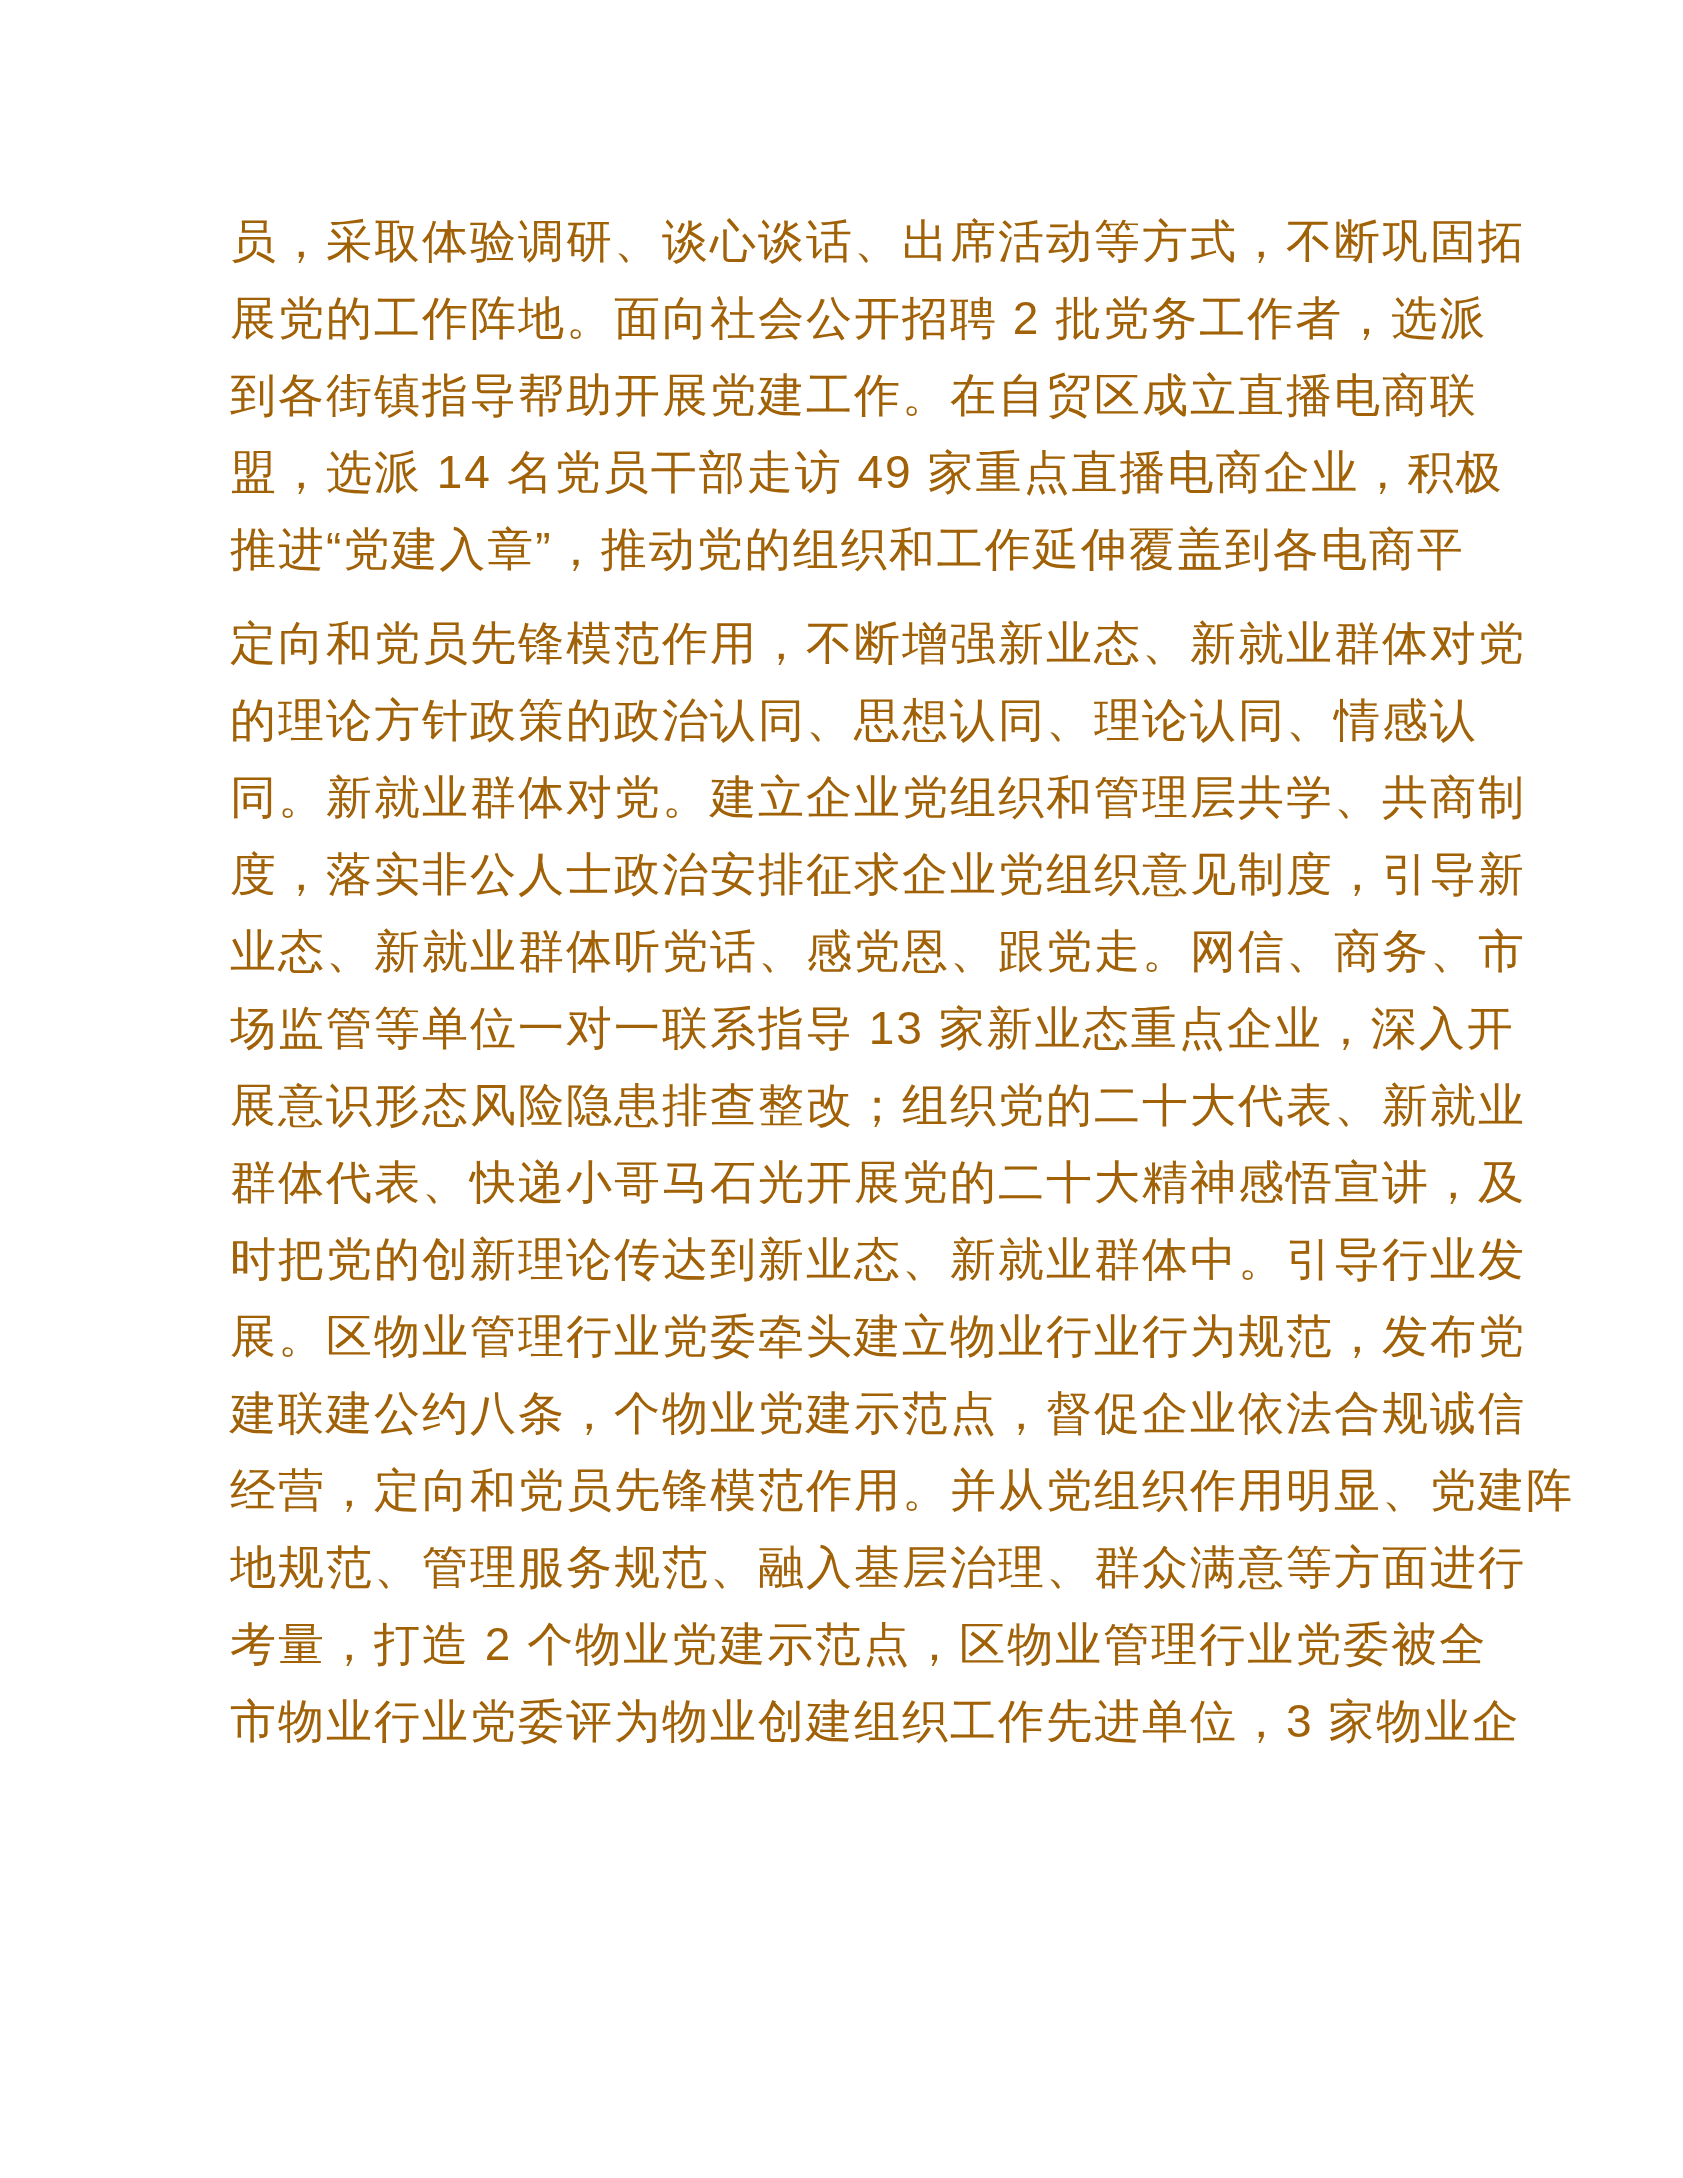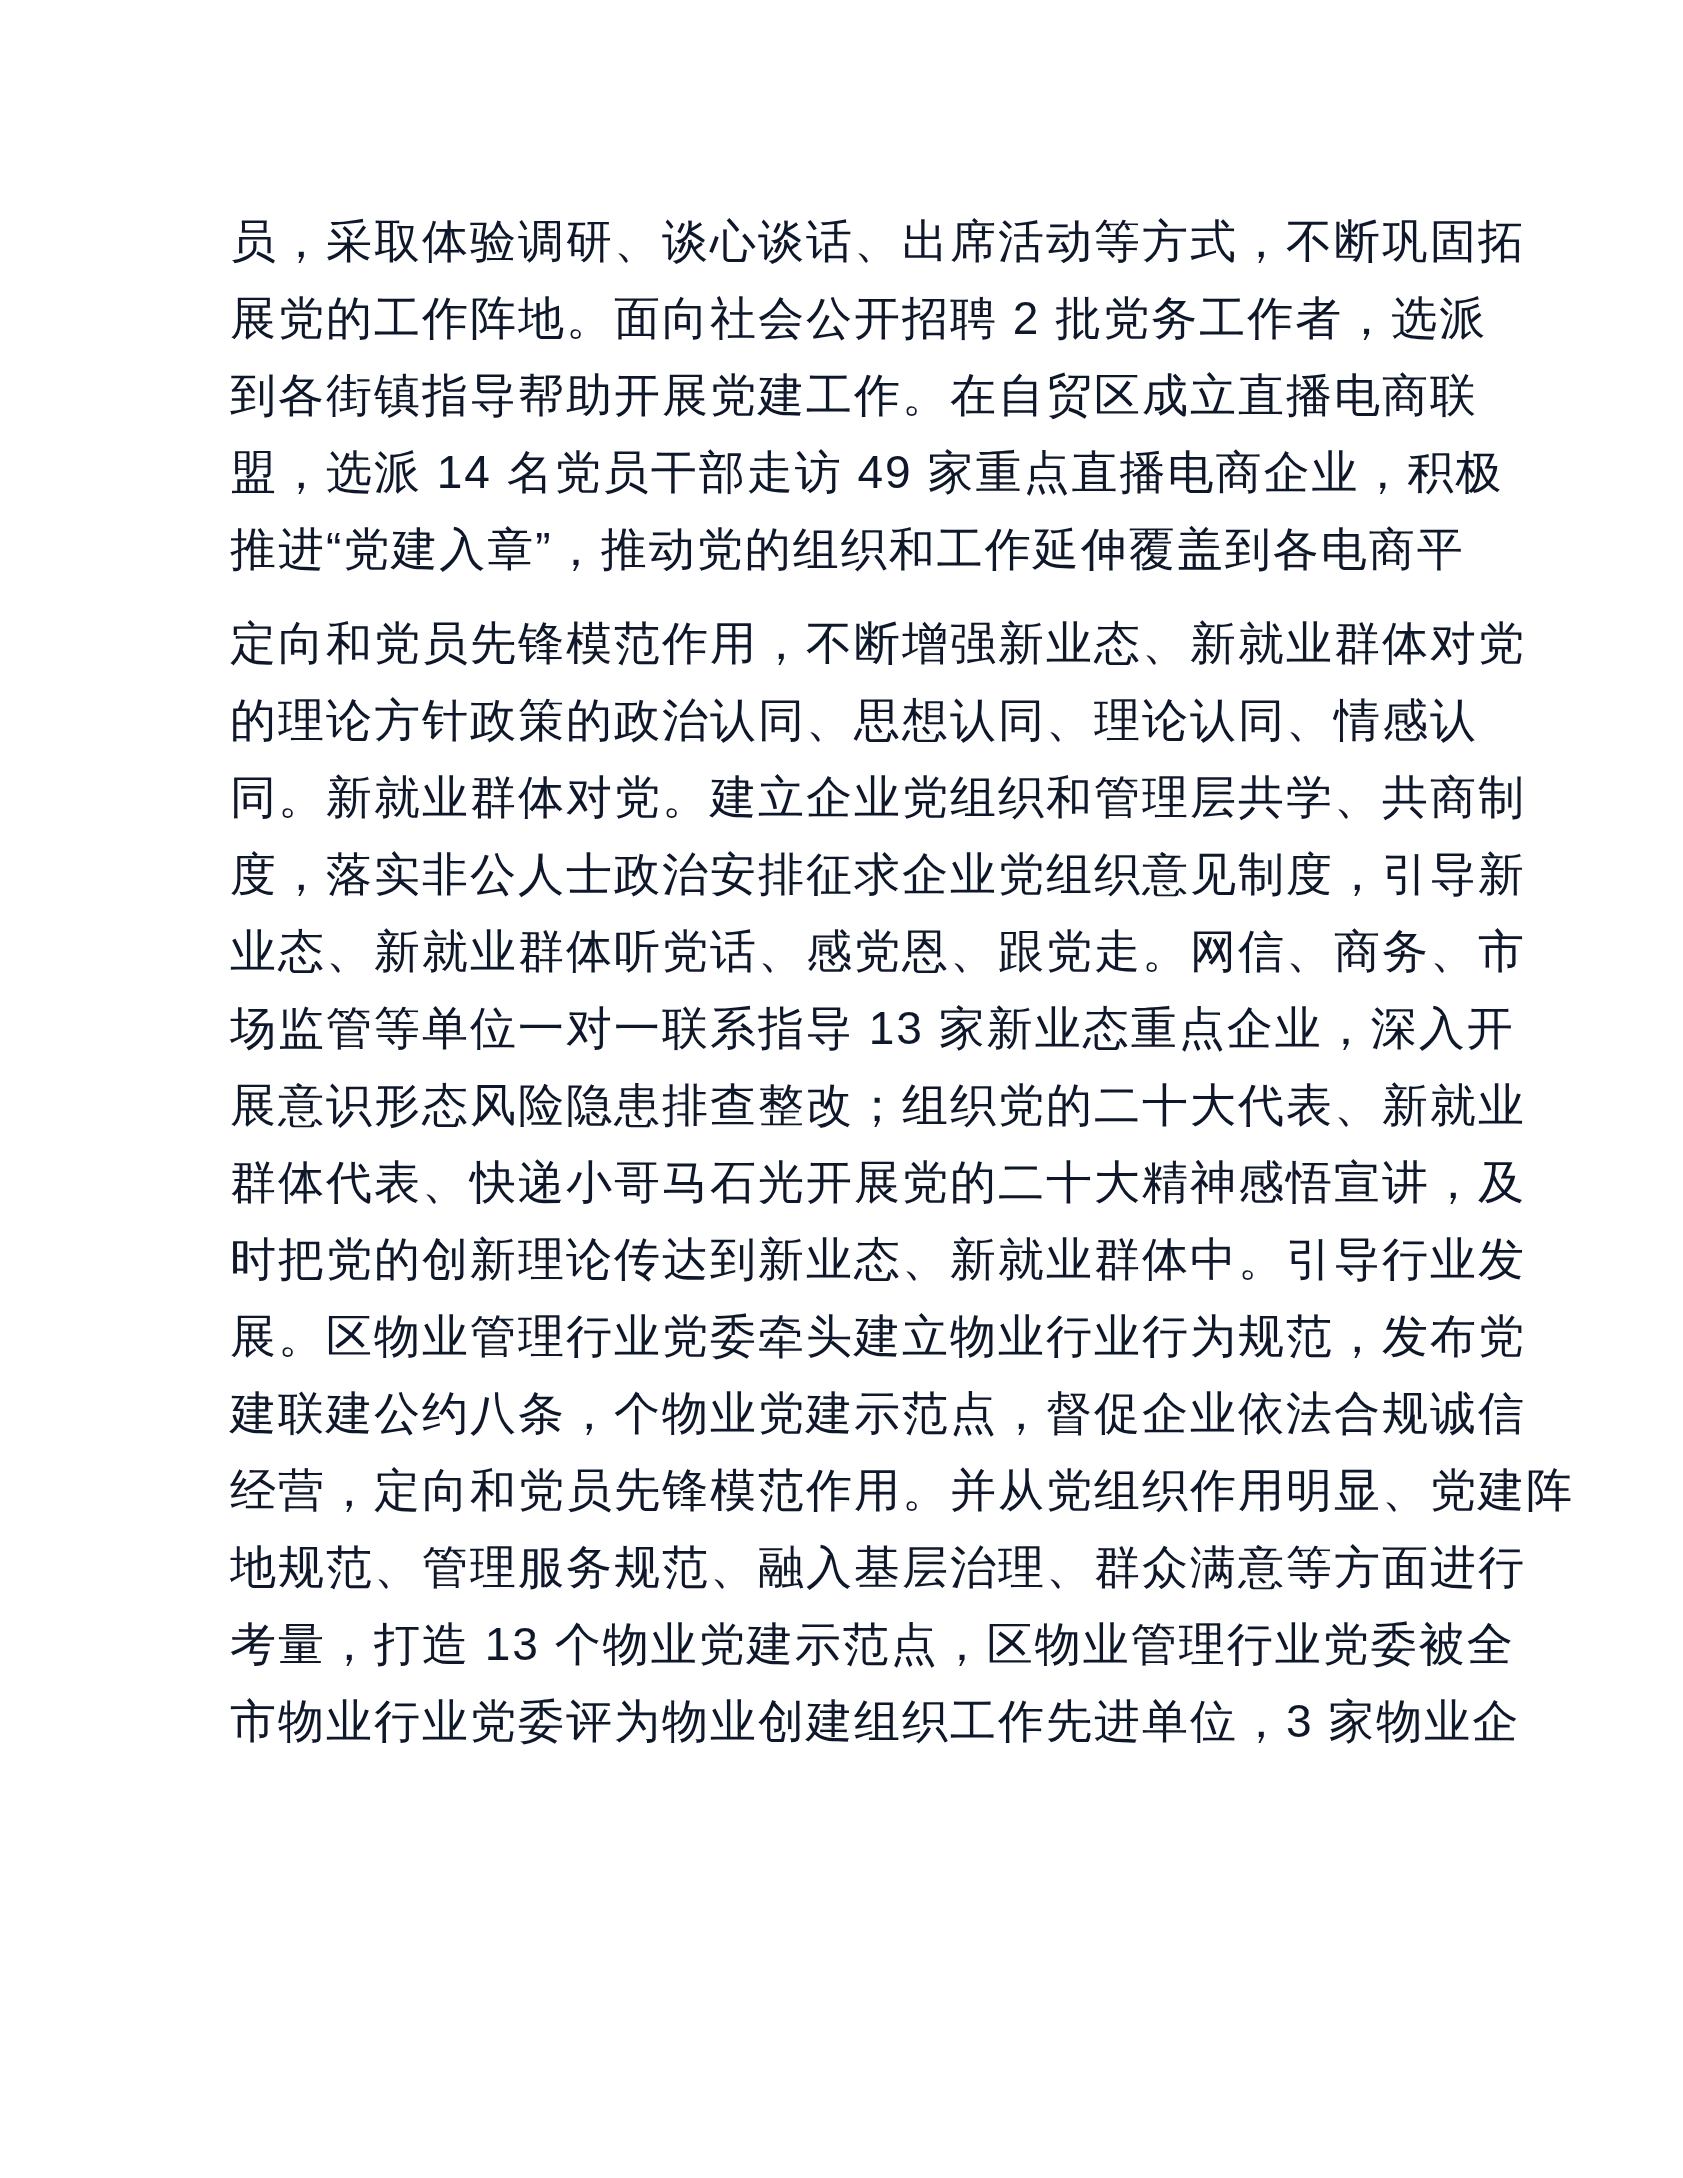--- a/index.html
+++ b/index.html
@@ -21,21 +21,21 @@
     padding: 0;
   }
   .para + .para {
     margin-top: 17px;
   }
   .line {
     font-family: "Liberation Sans", "DejaVu Sans", sans-serif;
     font-size: 46px;
     line-height: 77px;
     letter-spacing: 2px;
-    color: #0f172a;
+    color: #a16207;
     white-space: nowrap;
     font-weight: 400;
   }
   .line.indent {
     text-indent: 99px;
   }
 </style>
 </head>
 <body>
 
@@ -56,18 +56,18 @@
     <div class="line">度，落实非公人士政治安排征求企业党组织意见制度，引导新</div>
     <div class="line">业态、新就业群体听党话、感党恩、跟党走。网信、商务、市</div>
     <div class="line">场监管等单位一对一联系指导 13 家新业态重点企业，深入开</div>
     <div class="line">展意识形态风险隐患排查整改；组织党的二十大代表、新就业</div>
     <div class="line">群体代表、快递小哥马石光开展党的二十大精神感悟宣讲，及</div>
     <div class="line">时把党的创新理论传达到新业态、新就业群体中。引导行业发</div>
     <div class="line">展。区物业管理行业党委牵头建立物业行业行为规范，发布党</div>
     <div class="line">建联建公约八条，个物业党建示范点，督促企业依法合规诚信</div>
     <div class="line">经营，定向和党员先锋模范作用。并从党组织作用明显、党建阵</div>
     <div class="line">地规范、管理服务规范、融入基层治理、群众满意等方面进行</div>
-    <div class="line">考量，打造 13 个物业党建示范点，区物业管理行业党委被全</div>
+    <div class="line">考量，打造 2 个物业党建示范点，区物业管理行业党委被全</div>
     <div class="line">市物业行业党委评为物业创建组织工作先进单位，3 家物业企</div>
   </div>
 
 </div>
 
 
 </body></html>

